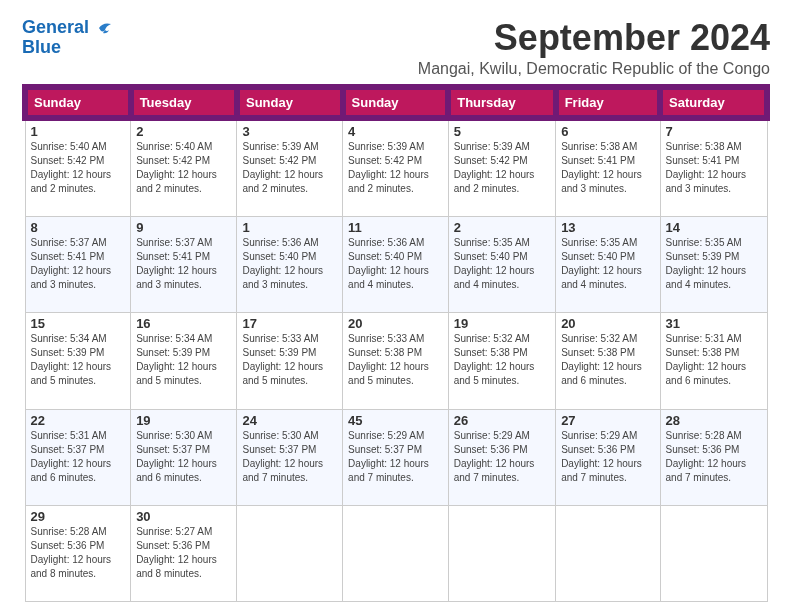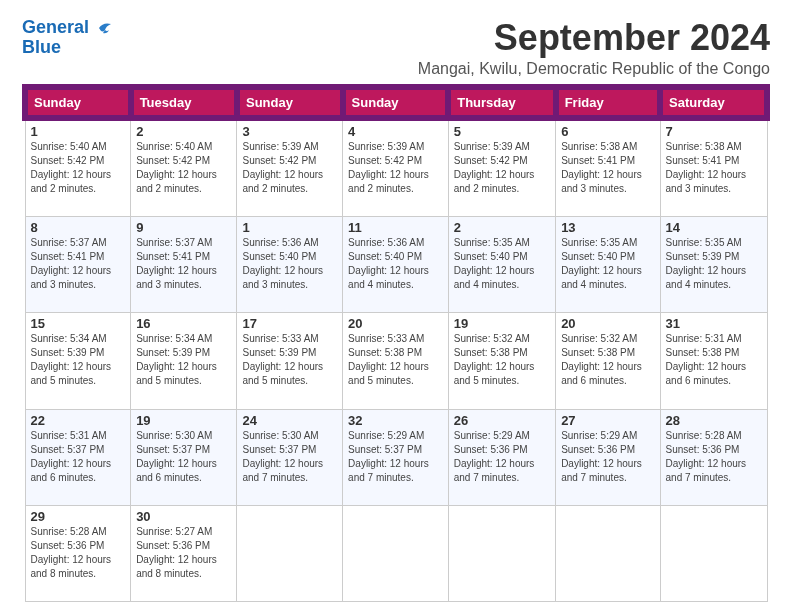--- a/index.html
+++ b/index.html
@@ -228,21 +228,21 @@
           </td>
           <td>
             <span class="day-num">19</span>
             <div class="day-info">Sunrise: 5:30 AM<br>Sunset: 5:37 PM<br>Daylight: 12 hours<br>and 6 minutes.</div>
           </td>
           <td>
             <span class="day-num">24</span>
             <div class="day-info">Sunrise: 5:30 AM<br>Sunset: 5:37 PM<br>Daylight: 12 hours<br>and 7 minutes.</div>
           </td>
           <td>
-            <span class="day-num">32</span>
+            <span class="day-num">45</span>
             <div class="day-info">Sunrise: 5:29 AM<br>Sunset: 5:37 PM<br>Daylight: 12 hours<br>and 7 minutes.</div>
           </td>
           <td>
             <span class="day-num">26</span>
             <div class="day-info">Sunrise: 5:29 AM<br>Sunset: 5:36 PM<br>Daylight: 12 hours<br>and 7 minutes.</div>
           </td>
           <td>
             <span class="day-num">27</span>
             <div class="day-info">Sunrise: 5:29 AM<br>Sunset: 5:36 PM<br>Daylight: 12 hours<br>and 7 minutes.</div>
           </td>

